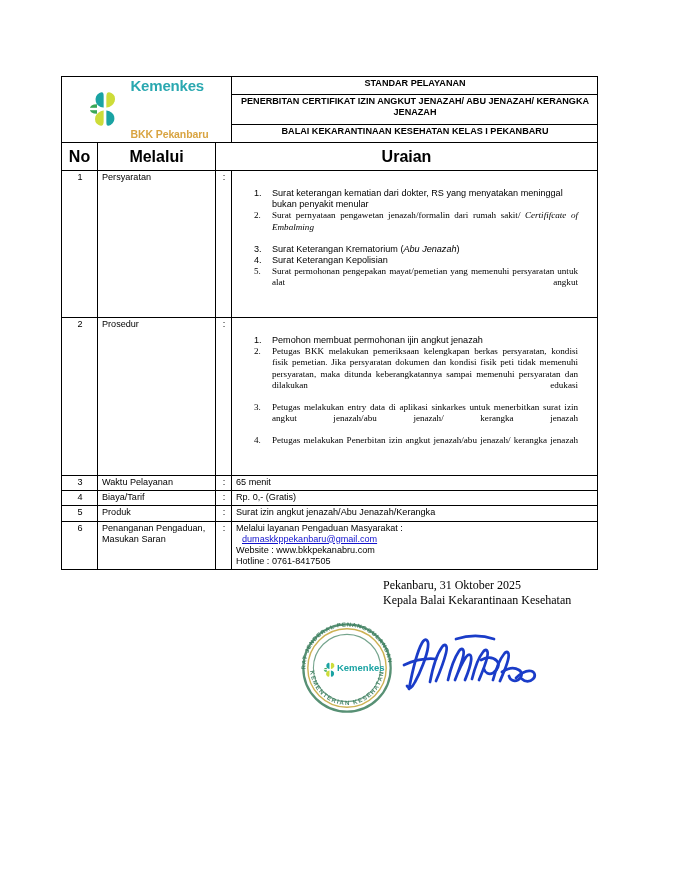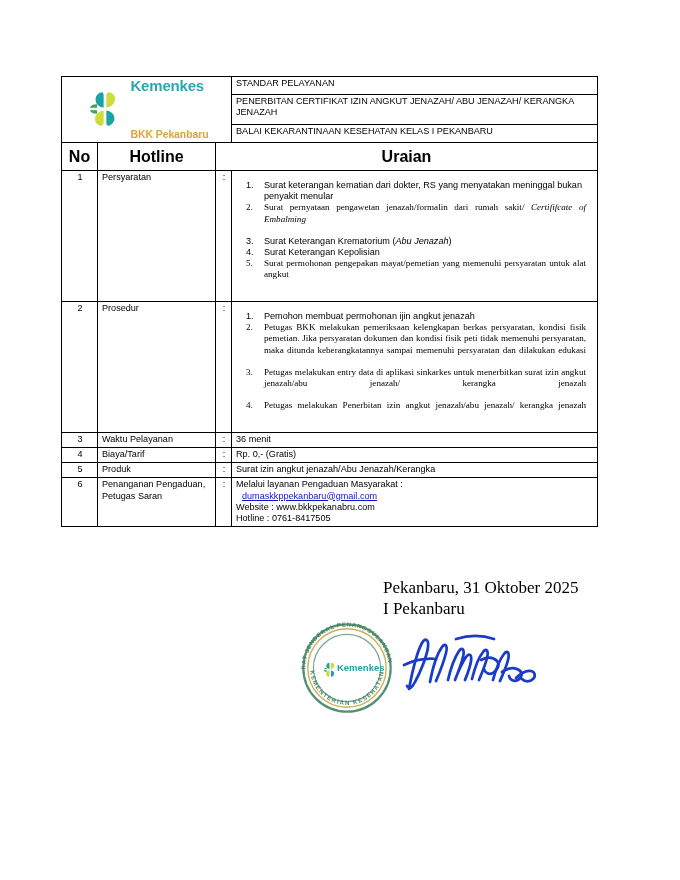--- a/index.html
+++ b/index.html
@@ -72,21 +72,22 @@
   }
   .logo-l2 {
     font-size: 10.5px;
     font-weight: bold;
     color: #d9a441;
     letter-spacing: -0.1px;
     margin-top: 35px;
   }
 
   .hd-title {
-    font-weight: normal;
+    text-align: center;
+    font-weight: bold;
     vertical-align: middle;
     padding: 4px 6px;
     line-height: 1.22;
   }
   .hd-1 { font-size: 12.2px; }
   .hd-2 { font-size: 10.3px; }
   .hd-3 { font-size: 10.3px; }
 
   
   .colhead td {
@@ -95,21 +96,21 @@
     font-size: 16px;
     padding: 4px 2px;
     vertical-align: middle;
   }
 
   
   .c-no    { text-align: center; }
   .c-colon { text-align: center; padding-left: 2px; padding-right: 2px; }
 
   ol.items {
-    margin: 8px;
+    margin: 16px;
     padding: 0;
     list-style: none;
     counter-reset: it;
   }
   ol.items > li {
     counter-increment: it;
     position: relative;
     padding-left: 20px;
     margin: 0 0 0 0;
   }
@@ -136,21 +137,21 @@
     padding-left: 6px;
   }
 
   
   .sign-block {
     position: absolute;
     left: 383px;
     top: 578px;
     width: 260px;
     font-family: "Liberation Serif", serif;
-    font-size: 17px;
+    font-size: 12px;
     line-height: 1.22;
     z-index: 3;
   }
   .sign-name {
     position: absolute;
     left: 389px;
     top: 703px;
     width: 250px;
     font-family: "Liberation Serif", serif;
     font-size: 11.3px;
@@ -221,21 +222,21 @@
       </tr>
       <tr>
         <td class="hd-title hd-2">PENERBITAN CERTIFIKAT IZIN ANGKUT JENAZAH/ ABU JENAZAH/ KERANGKA JENAZAH</td>
       </tr>
       <tr>
         <td class="hd-title hd-3">BALAI KEKARANTINAAN KESEHATAN KELAS I PEKANBARU</td>
       </tr>
 
       <tr class="colhead">
         <td>No</td>
-        <td>Hotline</td>
+        <td>Melalui</td>
         <td colspan="2">Uraian</td>
       </tr>
 
       <tr>
         <td class="c-no">1</td>
         <td>Persyaratan</td>
         <td class="c-colon">:</td>
         <td>
           <ol class="items">
             <li>Surat keterangan kematian dari dokter, RS yang menyatakan meninggal bukan penyakit menular</li>
@@ -258,55 +259,55 @@
             <li class="just">Petugas melakukan entry data di aplikasi sinkarkes untuk menerbitkan surat izin angkut jenazah/abu jenazah/ kerangka jenazah</li>
             <li class="just">Petugas melakukan Penerbitan izin angkut jenazah/abu jenazah/ kerangka jenazah</li>
           </ol>
         </td>
       </tr>
 
       <tr>
         <td class="c-no">3</td>
         <td>Waktu Pelayanan</td>
         <td class="c-colon">:</td>
-        <td>36 menit</td>
+        <td>65 menit</td>
       </tr>
 
       <tr>
         <td class="c-no">4</td>
         <td>Biaya/Tarif</td>
         <td class="c-colon">:</td>
         <td>Rp. 0,- (Gratis)</td>
       </tr>
 
       <tr>
         <td class="c-no">5</td>
         <td>Produk</td>
         <td class="c-colon">:</td>
         <td>Surat izin angkut jenazah/Abu Jenazah/Kerangka</td>
       </tr>
 
       <tr>
         <td class="c-no">6</td>
-        <td>Penanganan Pengaduan, Petugas Saran</td>
+        <td>Penanganan Pengaduan, Masukan Saran</td>
         <td class="c-colon">:</td>
         <td class="plain-lines">
           <div>Melalui layanan Pengaduan Masyarakat :</div>
           <div><a class="mail" href="#">dumaskkppekanbaru@gmail.com</a></div>
           <div>Website : www.bkkpekanabru.com</div>
           <div>Hotline : 0761-8417505</div>
         </td>
       </tr>
 
     </tbody>
   </table>
 
   <div class="sign-block">
     <div>Pekanbaru, 31 Oktober 2025</div>
-    <div>I Pekanbaru</div>
+    <div>Kepala Balai Kekarantinaan Kesehatan</div>
   </div>
 
   <div class="seal">
     <svg viewBox="0 0 200 200" width="112" height="112" aria-hidden="true">
       <defs>
         <path id="arcTop" d="M 26 100 A 74 74 0 0 1 174 100" fill="none"></path>
         <path id="arcBot" d="M 34 100 A 66 66 0 0 0 166 100" fill="none"></path>
       </defs>
       <circle cx="100" cy="100" r="78" fill="none" stroke="#3a7d5c" stroke-width="4" opacity="0.85"></circle>
       <circle cx="100" cy="100" r="70" fill="none" stroke="#c8a840" stroke-width="2.5" opacity="0.9"></circle>

